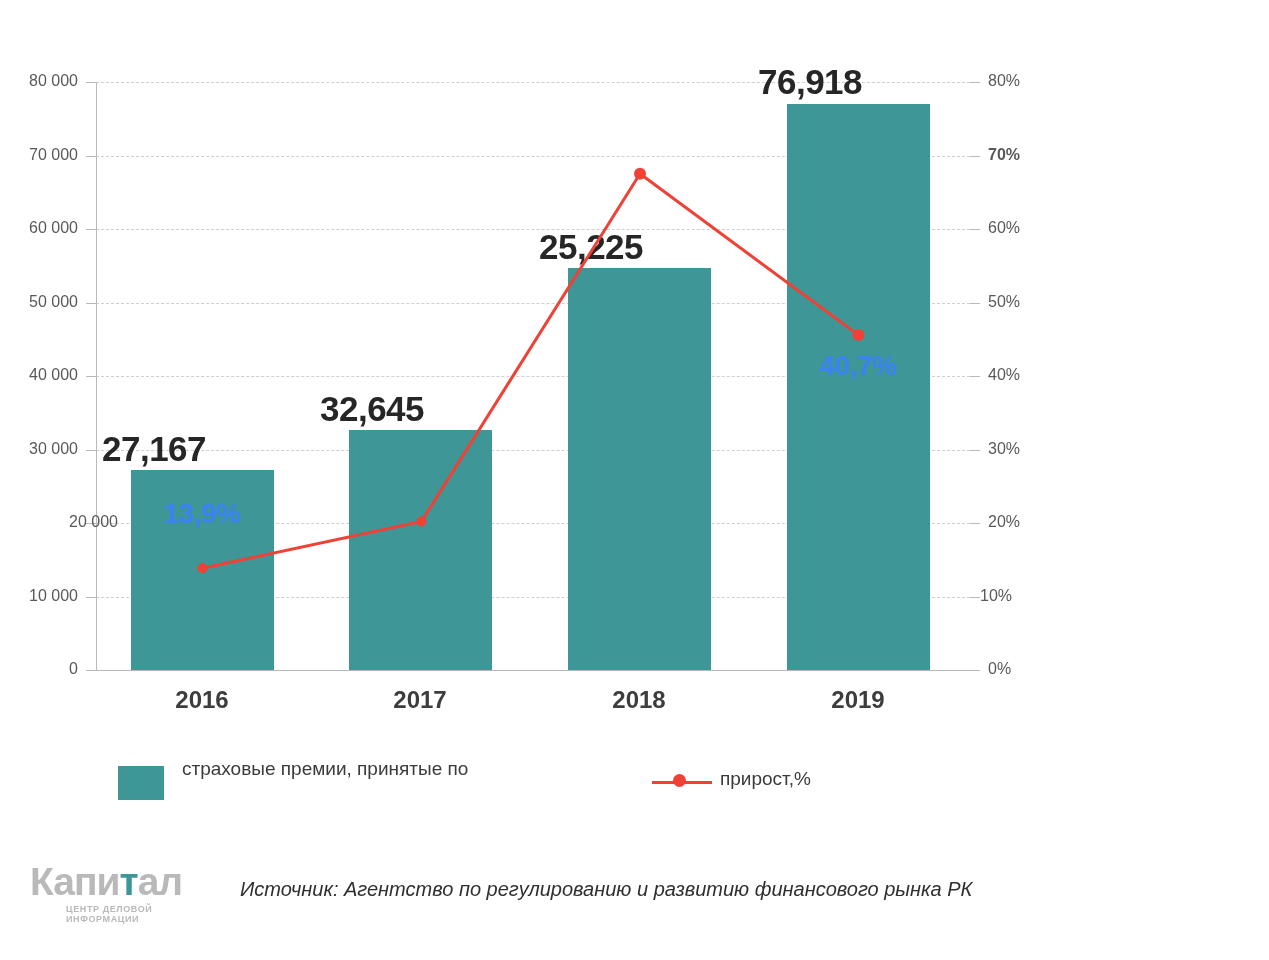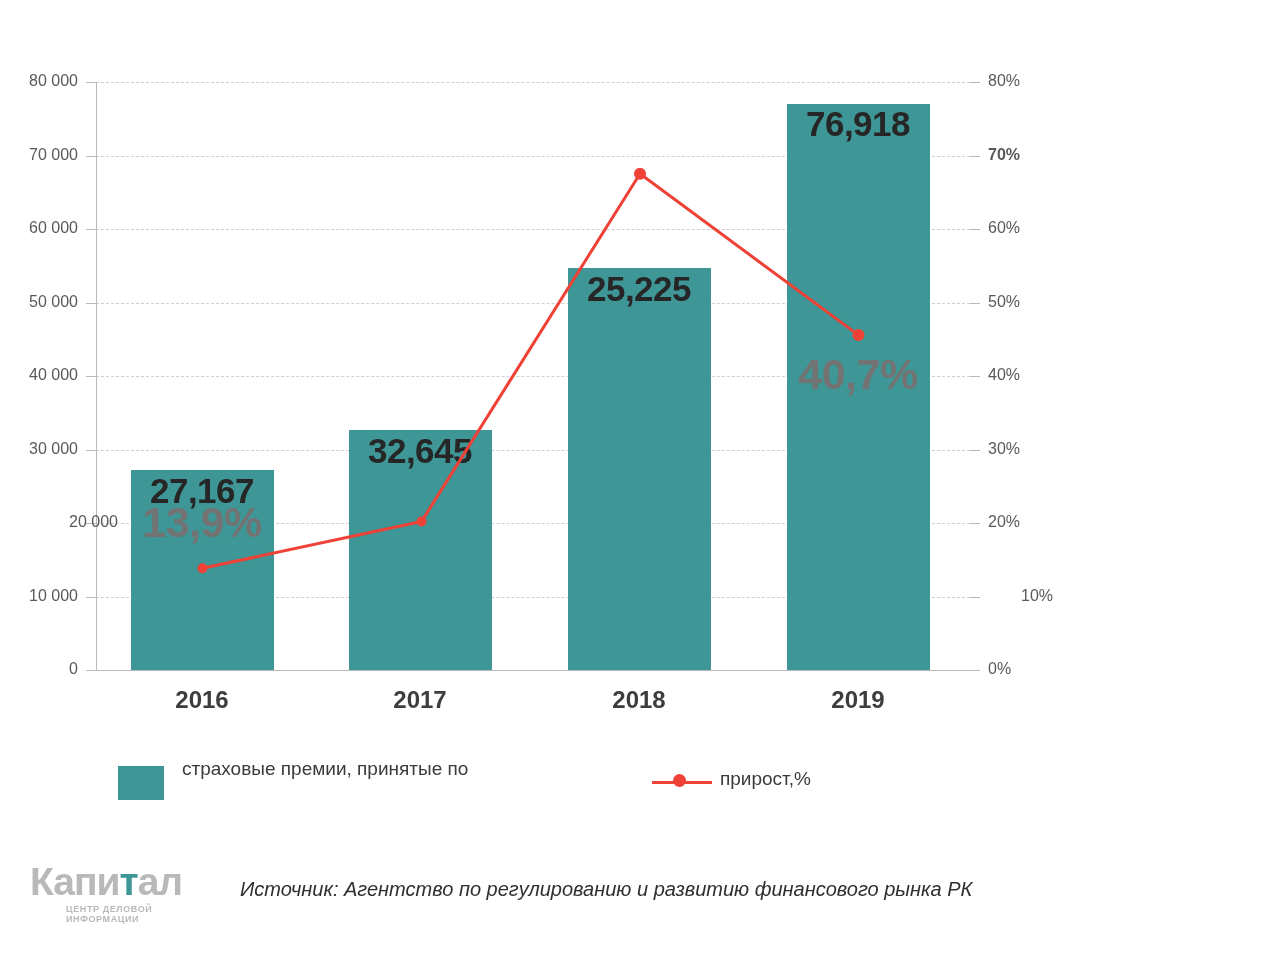--- a/index.html
+++ b/index.html
@@ -97,31 +97,29 @@
     position: absolute;
     background: #3f9a9a;
     background: #3f9696;
   }
 
   .bar-value {
     position: absolute;
     font-size: 35px;
     font-weight: bold;
     color: #262626;
-    text-align: center;
     white-space: nowrap;
     letter-spacing: -0.5px;
-    margin-top: 42px;
   }
 
   .growth-inbar {
     position: absolute;
-    font-size: 43px;
-    font-weight: bold;
-    color: #737373;
+    font-size: 28px;
+    font-weight: bold;
+    color: #3b82f6;
     text-align: center;
     white-space: nowrap;
     letter-spacing: -0.5px;
   }
   .growth-above {
     position: absolute;
     font-size: 35px;
     font-weight: bold;
     color: #4a4a4a;
     text-align: center;
@@ -284,21 +282,21 @@
   <div class="ylabel-left" style="left:0px;width:78px;top:586.5px;">10 000</div>
   <div class="ylabel-left" style="left:0px;width:78px;top:660px;">0</div>
 
   <div class="ylabel-right" style="left:988px;top:72px;">80%</div>
   <div class="ylabel-right" style="left:988px;top:145.5px;font-weight:bold;">70%</div>
   <div class="ylabel-right" style="left:988px;top:219px;">60%</div>
   <div class="ylabel-right" style="left:988px;top:292.5px;">50%</div>
   <div class="ylabel-right" style="left:988px;top:366px;">40%</div>
   <div class="ylabel-right" style="left:988px;top:439.5px;">30%</div>
   <div class="ylabel-right" style="left:988px;top:513px;">20%</div>
-  <div class="ylabel-right" style="left:1021px;top:586.5px;">10%</div>
+  <div class="ylabel-right" style="left:980px;top:586.5px;">10%</div>
   <div class="ylabel-right" style="left:988px;top:660px;">0%</div>
 
   <div class="bar" style="left:131px;  top:470px; width:143px; height:200px;"></div>
   <div class="bar" style="left:349px;  top:430px; width:143px; height:240px;"></div>
   <div class="bar" style="left:568px;  top:268px; width:143px; height:402px;"></div>
   <div class="bar" style="left:787px;  top:104px; width:143px; height:566px;"></div>
 
   <div class="bar-value" style="left:102px; top:429px; width:200px;">27,167</div>
   <div class="bar-value" style="left:320px; top:389px; width:200px;">32,645</div>
   <div class="bar-value" style="left:539px; top:227px; width:200px;">25,225</div>

